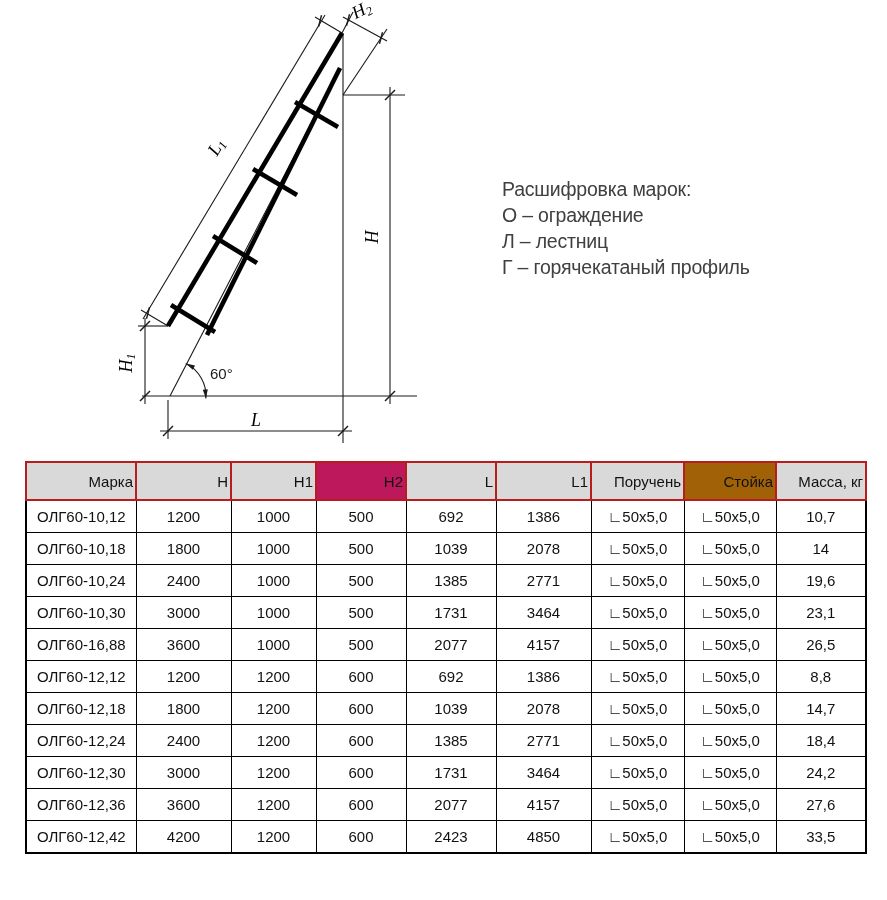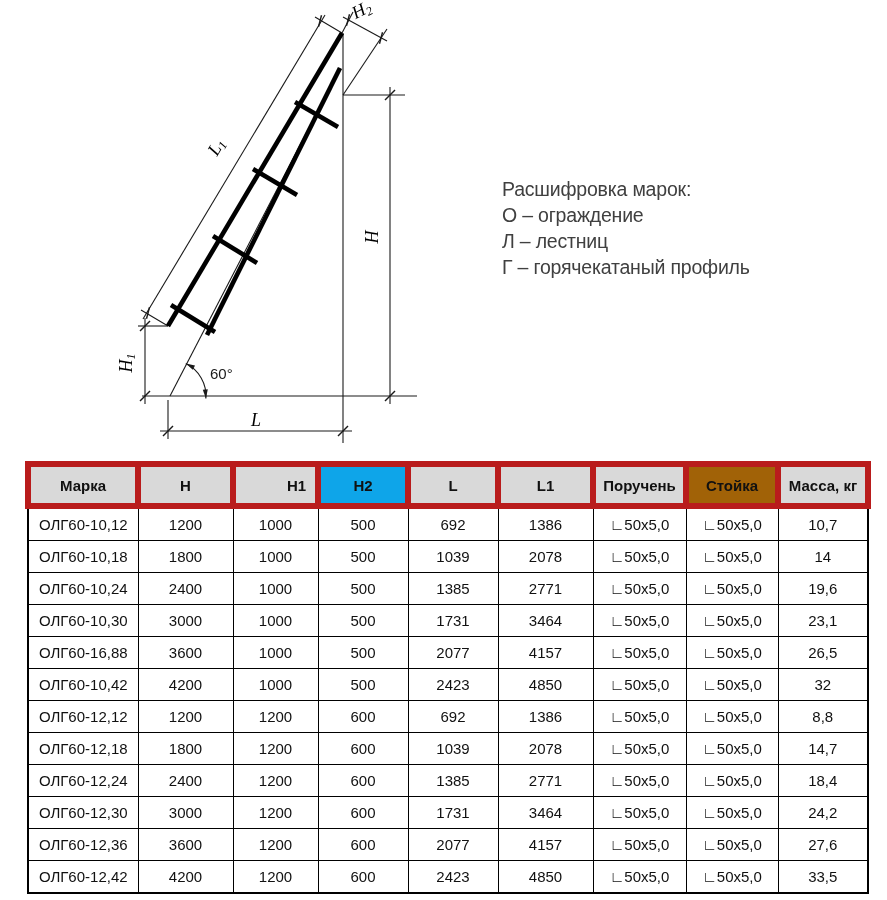--- a/index.html
+++ b/index.html
@@ -16,22 +16,22 @@
               font-size:18px; fill:#000; }
   .dimsub   { font-size:12px; }
   .anglabel { font-family:"Liberation Sans","DejaVu Sans",sans-serif; font-size:15px; fill:#1a1a1a; }
   
   .legend { position:absolute; left:502px; top:176px; font-size:19.5px; line-height:26px;
             color:#404040; letter-spacing:-0.2px; white-space:nowrap; }
   
   table.specs { position:absolute; left:25px; top:461px; width:840px;
                 border-collapse:collapse; table-layout:fixed;
                 border:2px solid #000; font-size:15px; color:#111; }
-  table.specs th { background:#d9d9d9; border:6px solid #b91c1c; height:36px;
-                   font-weight:bold; text-align:center; vertical-align:middle; padding:0 2px; }
+  table.specs th { background:#d9d9d9; border:2px solid #b91c1c; height:36px;
+                   font-weight:normal; text-align:right; vertical-align:middle; padding:0 2px; }
   table.specs td { border:1px solid #000; height:31px; text-align:center;
                    vertical-align:middle; padding:0 2px; }
 </style>
 </head>
 <body>
 
 <div class="canvas">
 
   <svg class="diagram" width="470" height="455" viewBox="0 0 470 455" aria-hidden="true">
 
@@ -111,21 +111,21 @@
         <col style="width:95px">
       <col style="width:93px">
         <col style="width:92px">
         <col style="width:90px">
     </colgroup>
     <thead>
       <tr>
         <th style="background: rgb(217, 217, 217);">Марка</th>
         <th style="background: rgb(217, 217, 217);">Н</th>
         <th style="background: rgb(217, 217, 217); padding-left: 44px;">Н1</th>
-        <th style="background: #0ea5e9;">Н2</th>
+        <th style="background: #be185d;">Н2</th>
         <th style="background: rgb(217, 217, 217);">L</th>
         <th style="background: rgb(217, 217, 217);">L1</th>
         <th style="background: rgb(217, 217, 217);">Поручень</th>
         <th style="background: #a16207; margin-top: 34px;">Стойка</th>
         <th style="background: rgb(217, 217, 217);">Масса, кг</th>
       </tr>
     </thead>
     <tbody>
         <tr>
           <td>ОЛГ60-10,12</td>
@@ -176,92 +176,81 @@
           <td>3600</td>
           <td>1000</td>
           <td>500</td>
           <td>2077</td>
           <td>4157</td>
           <td>∟50х5,0</td>
           <td>∟50х5,0</td>
           <td>26,5</td>
         </tr>
         <tr>
-          <td>ОЛГ60-10,42</td>
+          <td>ОЛГ60-12,12</td>
+          <td>1200</td>
+          <td>1200</td>
+          <td>600</td>
+          <td>692</td>
+          <td>1386</td>
+          <td>∟50х5,0</td>
+          <td>∟50х5,0</td>
+          <td>8,8</td>
+        </tr>
+        <tr>
+          <td>ОЛГ60-12,18</td>
+          <td>1800</td>
+          <td>1200</td>
+          <td>600</td>
+          <td>1039</td>
+          <td>2078</td>
+          <td>∟50х5,0</td>
+          <td>∟50х5,0</td>
+          <td>14,7</td>
+        </tr>
+        <tr>
+          <td>ОЛГ60-12,24</td>
+          <td>2400</td>
+          <td>1200</td>
+          <td>600</td>
+          <td>1385</td>
+          <td>2771</td>
+          <td>∟50х5,0</td>
+          <td>∟50х5,0</td>
+          <td>18,4</td>
+        </tr>
+        <tr>
+          <td>ОЛГ60-12,30</td>
+          <td>3000</td>
+          <td>1200</td>
+          <td>600</td>
+          <td>1731</td>
+          <td>3464</td>
+          <td>∟50х5,0</td>
+          <td>∟50х5,0</td>
+          <td>24,2</td>
+        </tr>
+        <tr>
+          <td>ОЛГ60-12,36</td>
+          <td>3600</td>
+          <td>1200</td>
+          <td>600</td>
+          <td>2077</td>
+          <td>4157</td>
+          <td>∟50х5,0</td>
+          <td>∟50х5,0</td>
+          <td>27,6</td>
+        </tr>
+        <tr>
+          <td>ОЛГ60-12,42</td>
           <td>4200</td>
-          <td>1000</td>
-          <td>500</td>
+          <td>1200</td>
+          <td>600</td>
           <td>2423</td>
           <td>4850</td>
           <td>∟50х5,0</td>
           <td>∟50х5,0</td>
-          <td>32</td>
-        </tr>
-        <tr>
-          <td>ОЛГ60-12,12</td>
-          <td>1200</td>
-          <td>1200</td>
-          <td>600</td>
-          <td>692</td>
-          <td>1386</td>
-          <td>∟50х5,0</td>
-          <td>∟50х5,0</td>
-          <td>8,8</td>
-        </tr>
-        <tr>
-          <td>ОЛГ60-12,18</td>
-          <td>1800</td>
-          <td>1200</td>
-          <td>600</td>
-          <td>1039</td>
-          <td>2078</td>
-          <td>∟50х5,0</td>
-          <td>∟50х5,0</td>
-          <td>14,7</td>
-        </tr>
-        <tr>
-          <td>ОЛГ60-12,24</td>
-          <td>2400</td>
-          <td>1200</td>
-          <td>600</td>
-          <td>1385</td>
-          <td>2771</td>
-          <td>∟50х5,0</td>
-          <td>∟50х5,0</td>
-          <td>18,4</td>
-        </tr>
-        <tr>
-          <td>ОЛГ60-12,30</td>
-          <td>3000</td>
-          <td>1200</td>
-          <td>600</td>
-          <td>1731</td>
-          <td>3464</td>
-          <td>∟50х5,0</td>
-          <td>∟50х5,0</td>
-          <td>24,2</td>
-        </tr>
-        <tr>
-          <td>ОЛГ60-12,36</td>
-          <td>3600</td>
-          <td>1200</td>
-          <td>600</td>
-          <td>2077</td>
-          <td>4157</td>
-          <td>∟50х5,0</td>
-          <td>∟50х5,0</td>
-          <td>27,6</td>
-        </tr>
-        <tr>
-          <td>ОЛГ60-12,42</td>
-          <td>4200</td>
-          <td>1200</td>
-          <td>600</td>
-          <td>2423</td>
-          <td>4850</td>
-          <td>∟50х5,0</td>
-          <td>∟50х5,0</td>
           <td>33,5</td>
         </tr>
       </tbody>
   </table>
 
 </div>
 
 </body></html>

